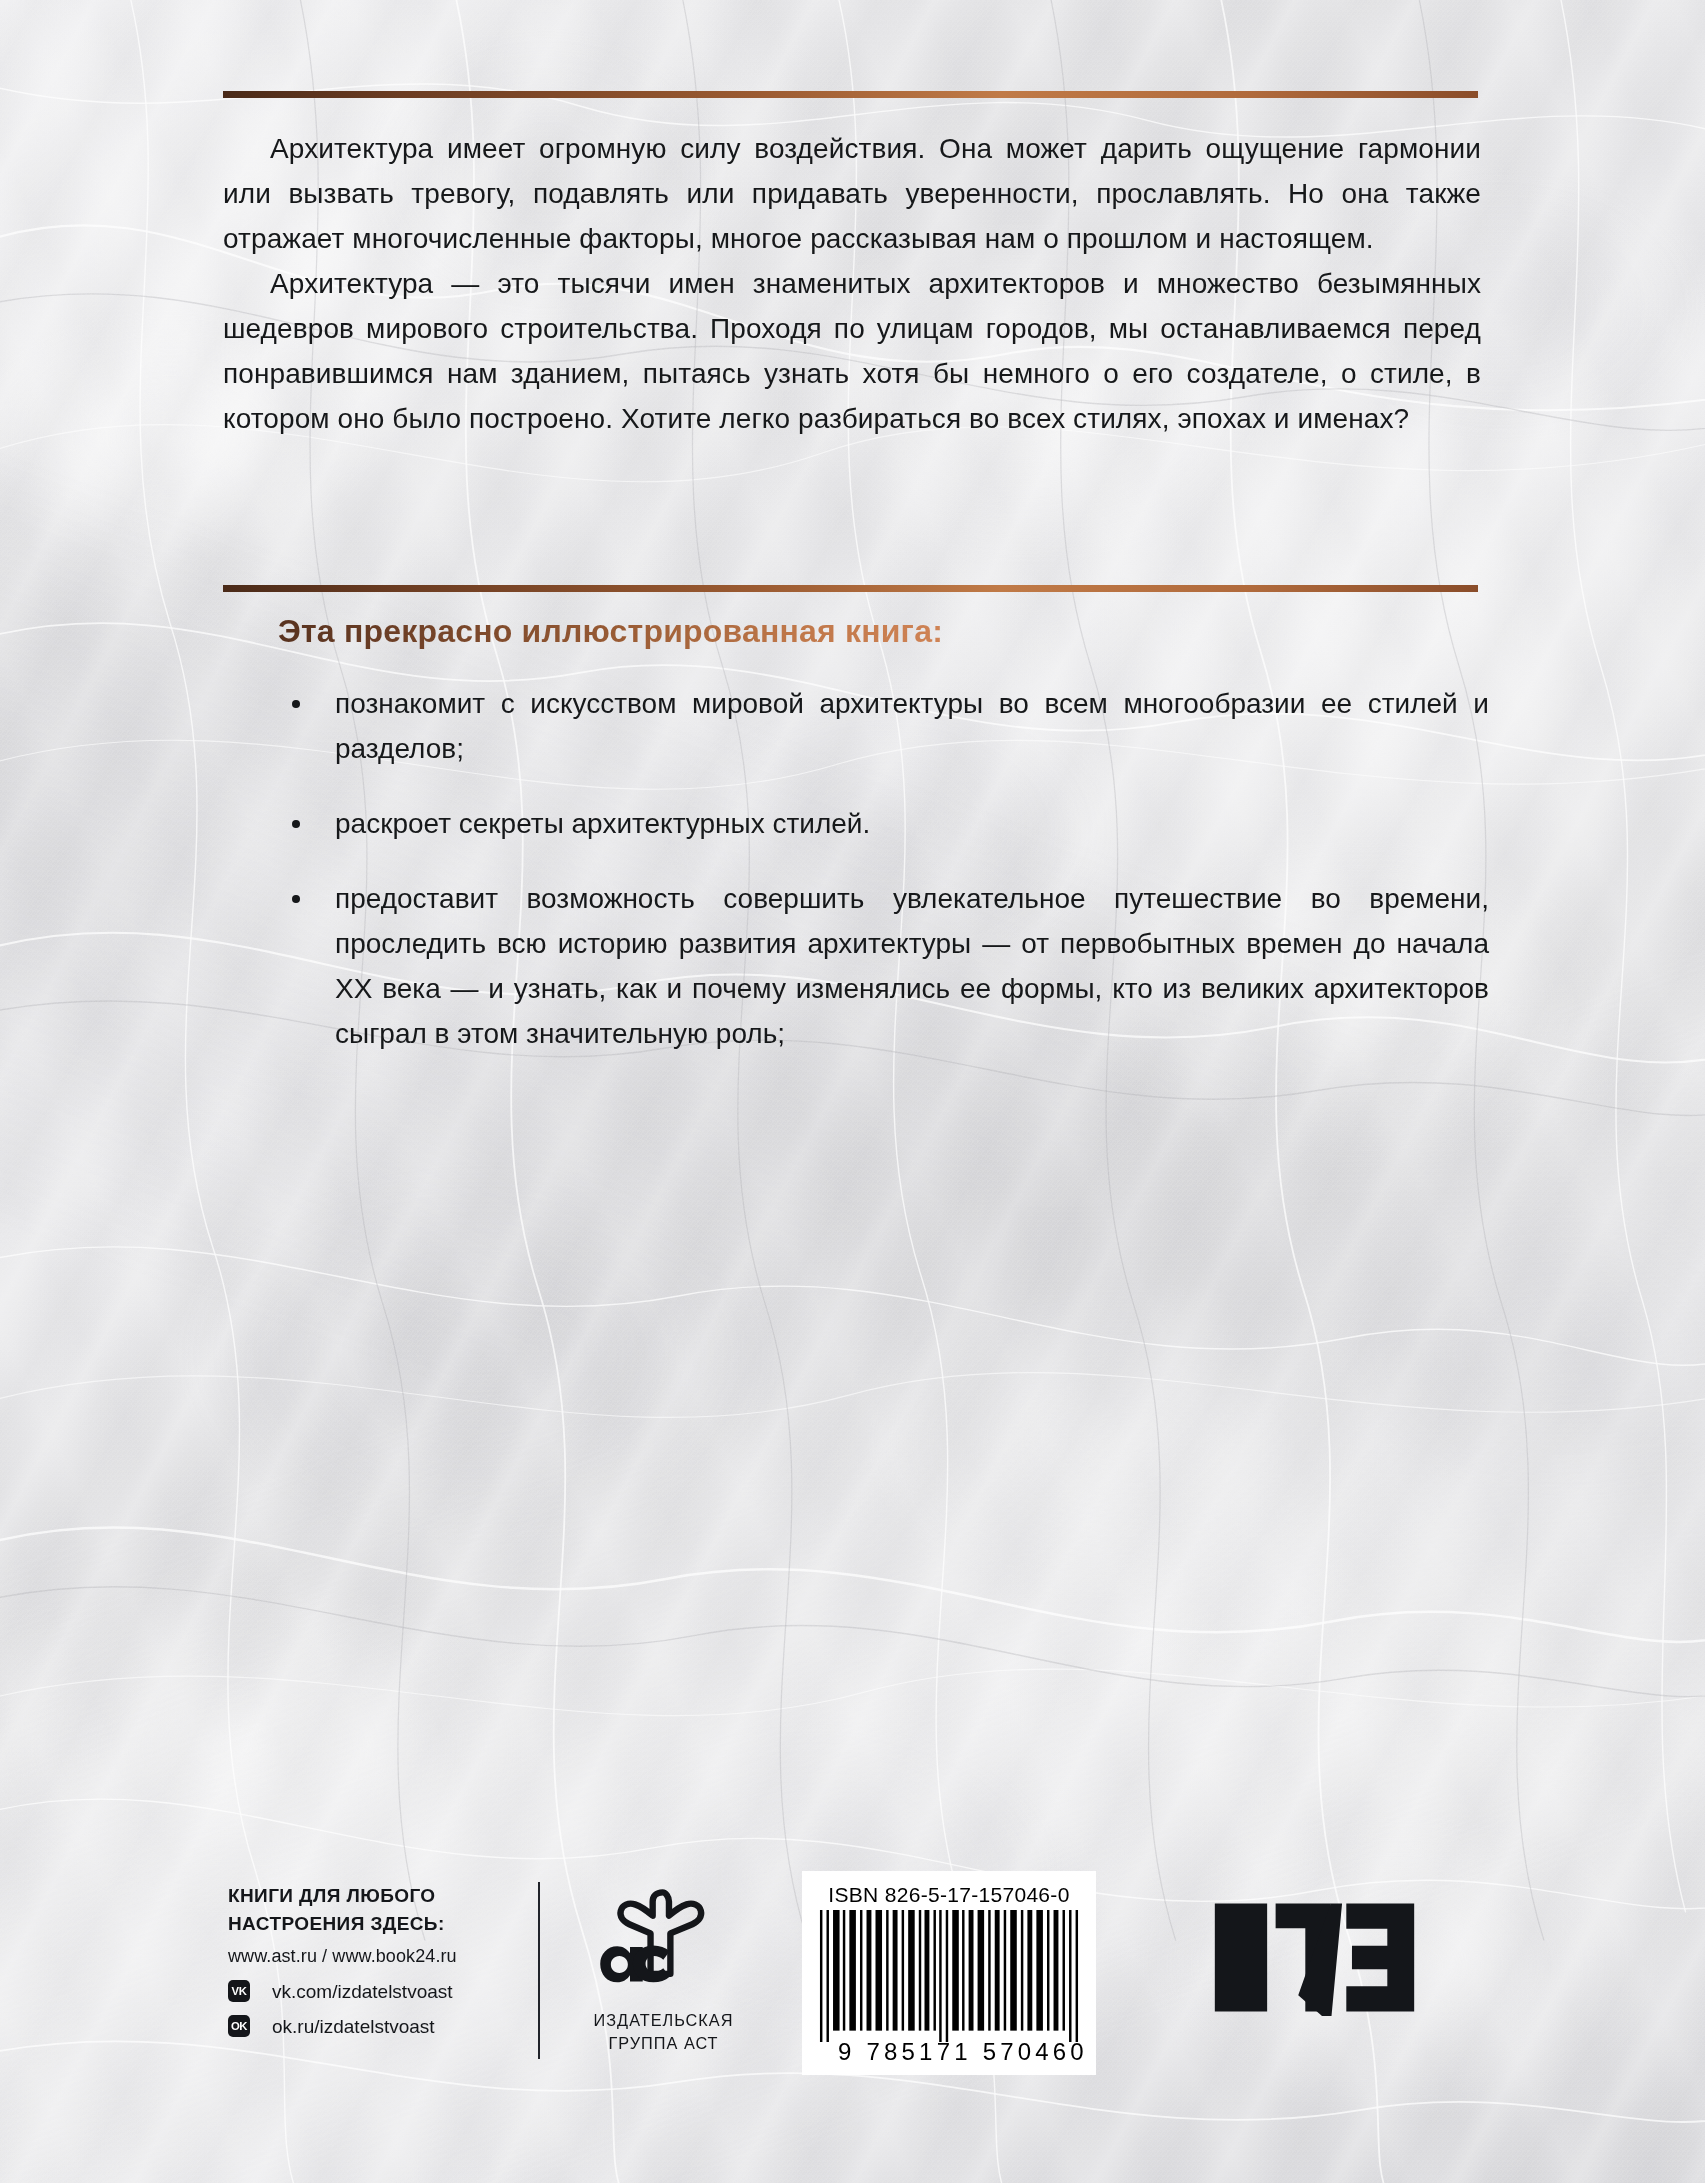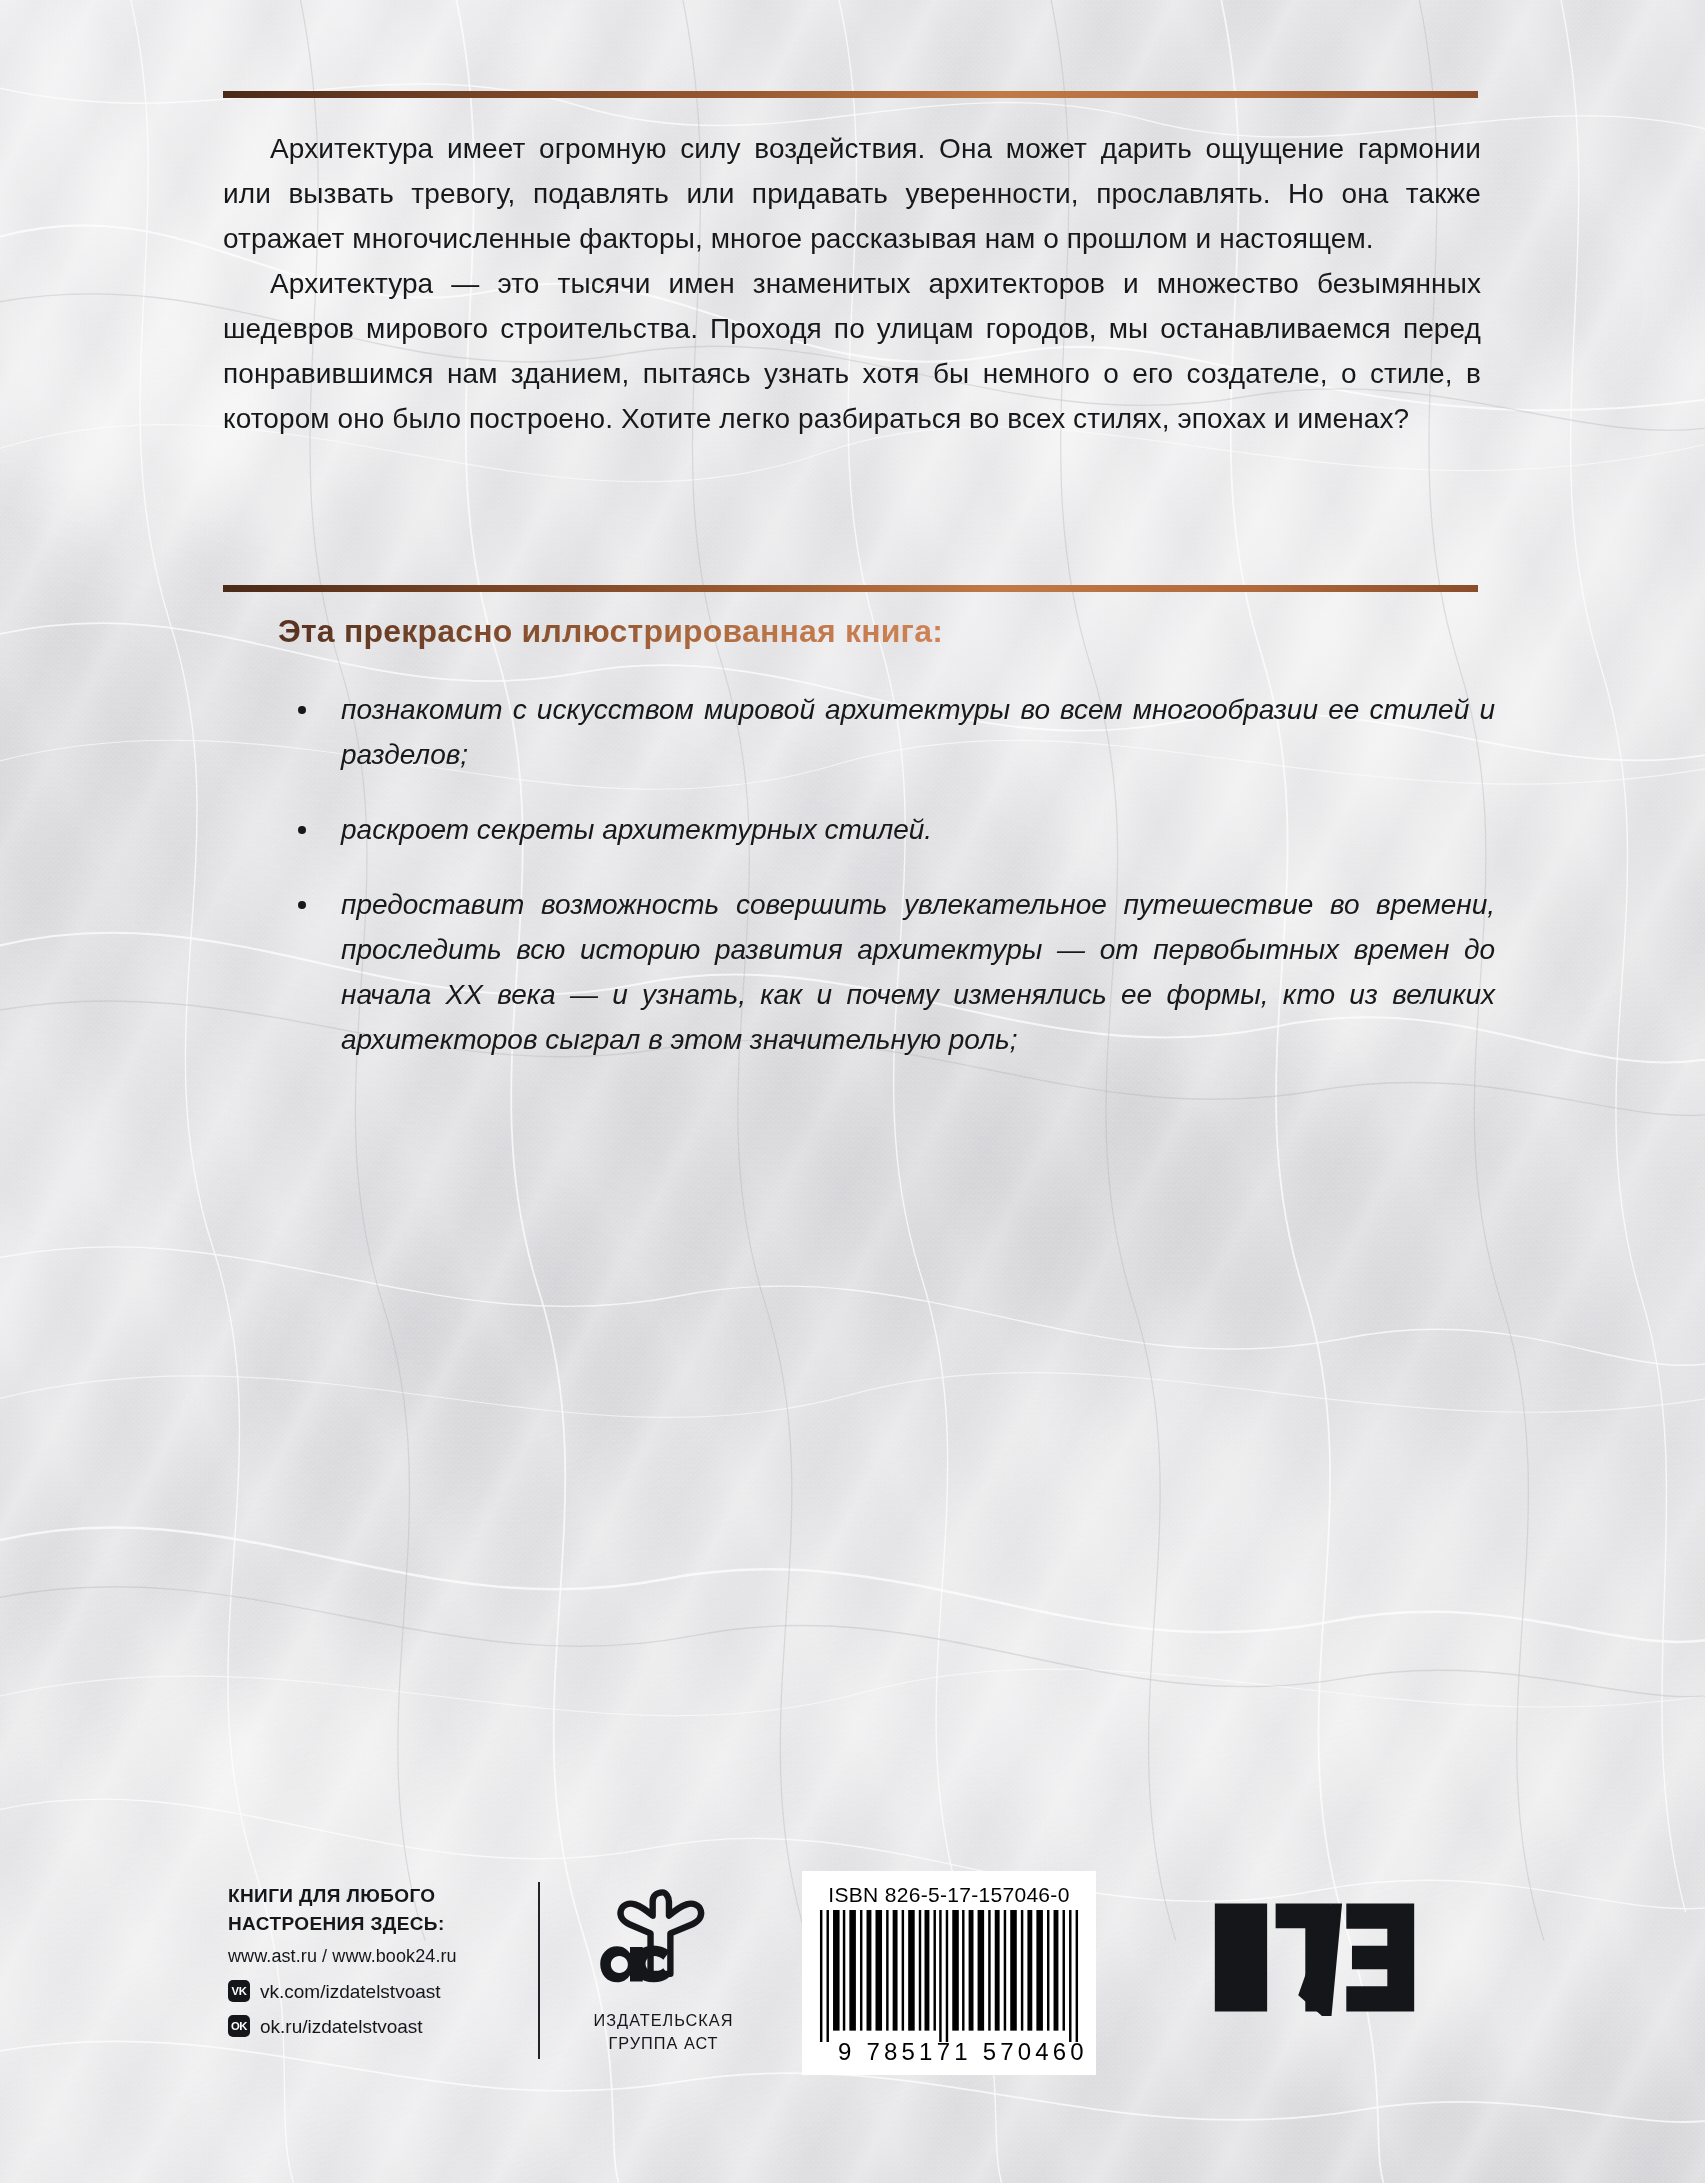--- a/index.html
+++ b/index.html
@@ -152,23 +152,22 @@
     -webkit-text-fill-color: transparent;
     white-space: nowrap;
   }
 
   .bullet-list {
     position: absolute;
     left: 223px;
     top: 673px;
     width: 1258px;
     list-style: none;
-    margin: 14px;
+    margin: 8px;
     padding: 0;
-    font-style: italic;
   }
   .bullet-item {
     position: relative;
     padding-left: 104px;
     margin-bottom: 30px;
     font-size: 28px;
     line-height: 45px;
     text-align: justify;
     color: #16181a;
   }
@@ -207,21 +206,21 @@
   }
   .promo-url {
     margin-top: 5px;
     font-size: 18px;
     line-height: 27px;
     letter-spacing: 0.1px;
   }
   .social-row {
     display: flex;
     align-items: center;
-    gap: 10px;
+    gap: 22px;
     margin-top: 7.8px;
     font-size: 19px;
     line-height: 27px;
   }
   .social-badge {
     width: 22px;
     height: 22px;
     border-radius: 5px;
     background: #14161a;
     color: #ffffff;

